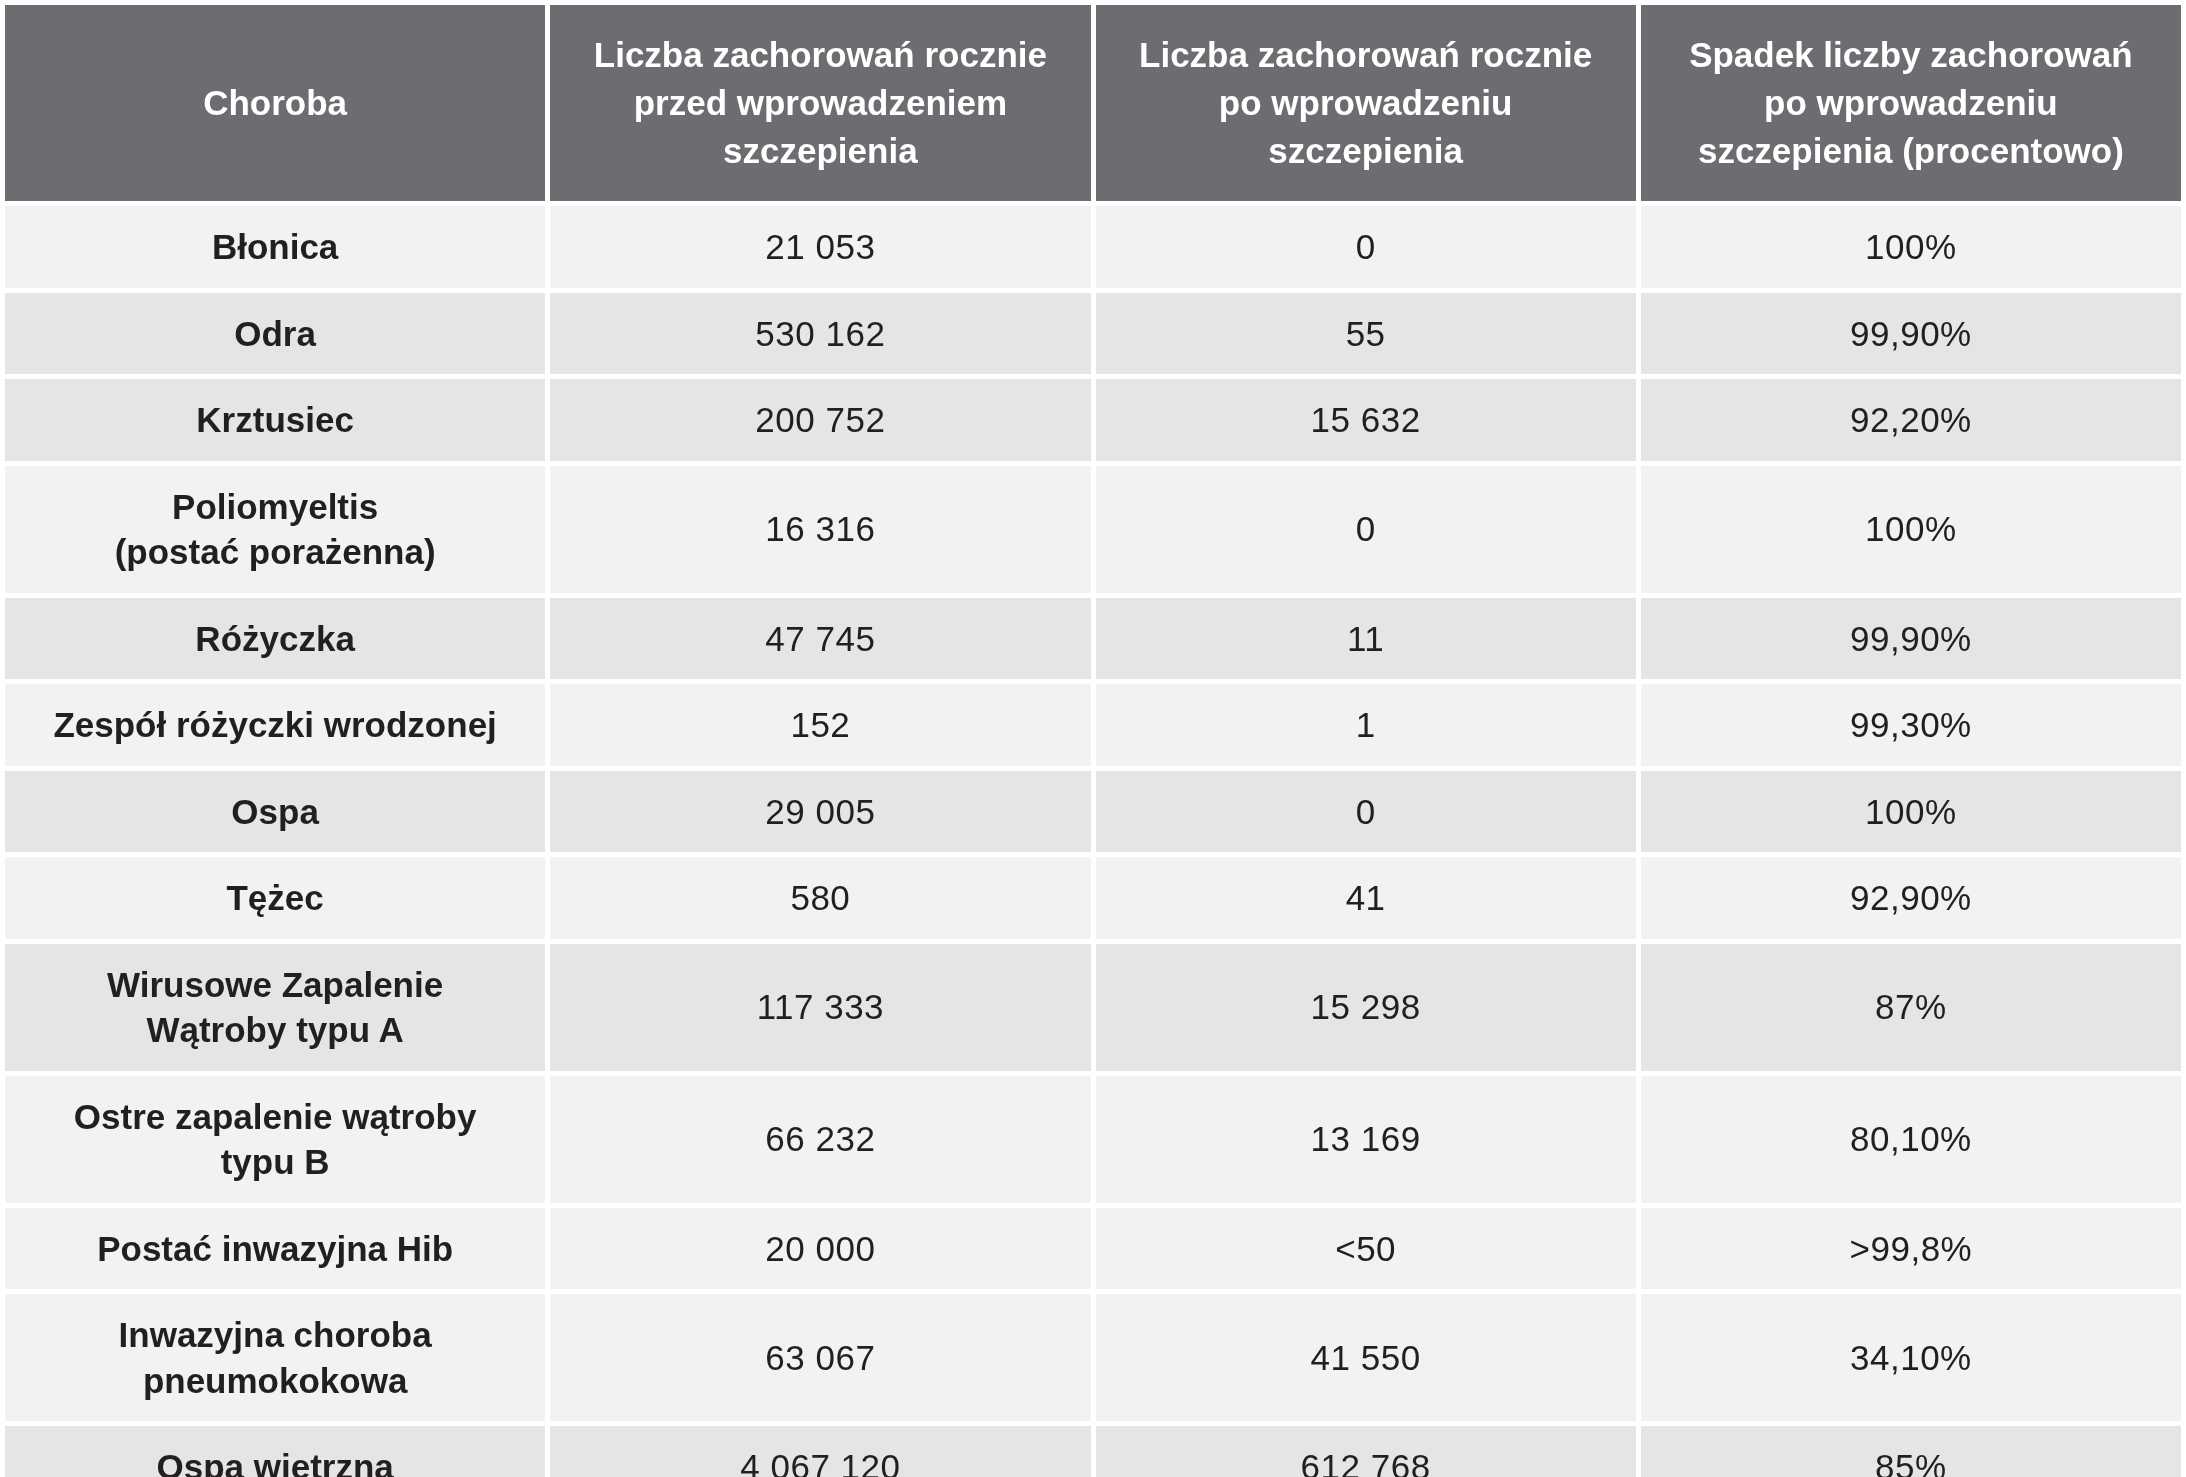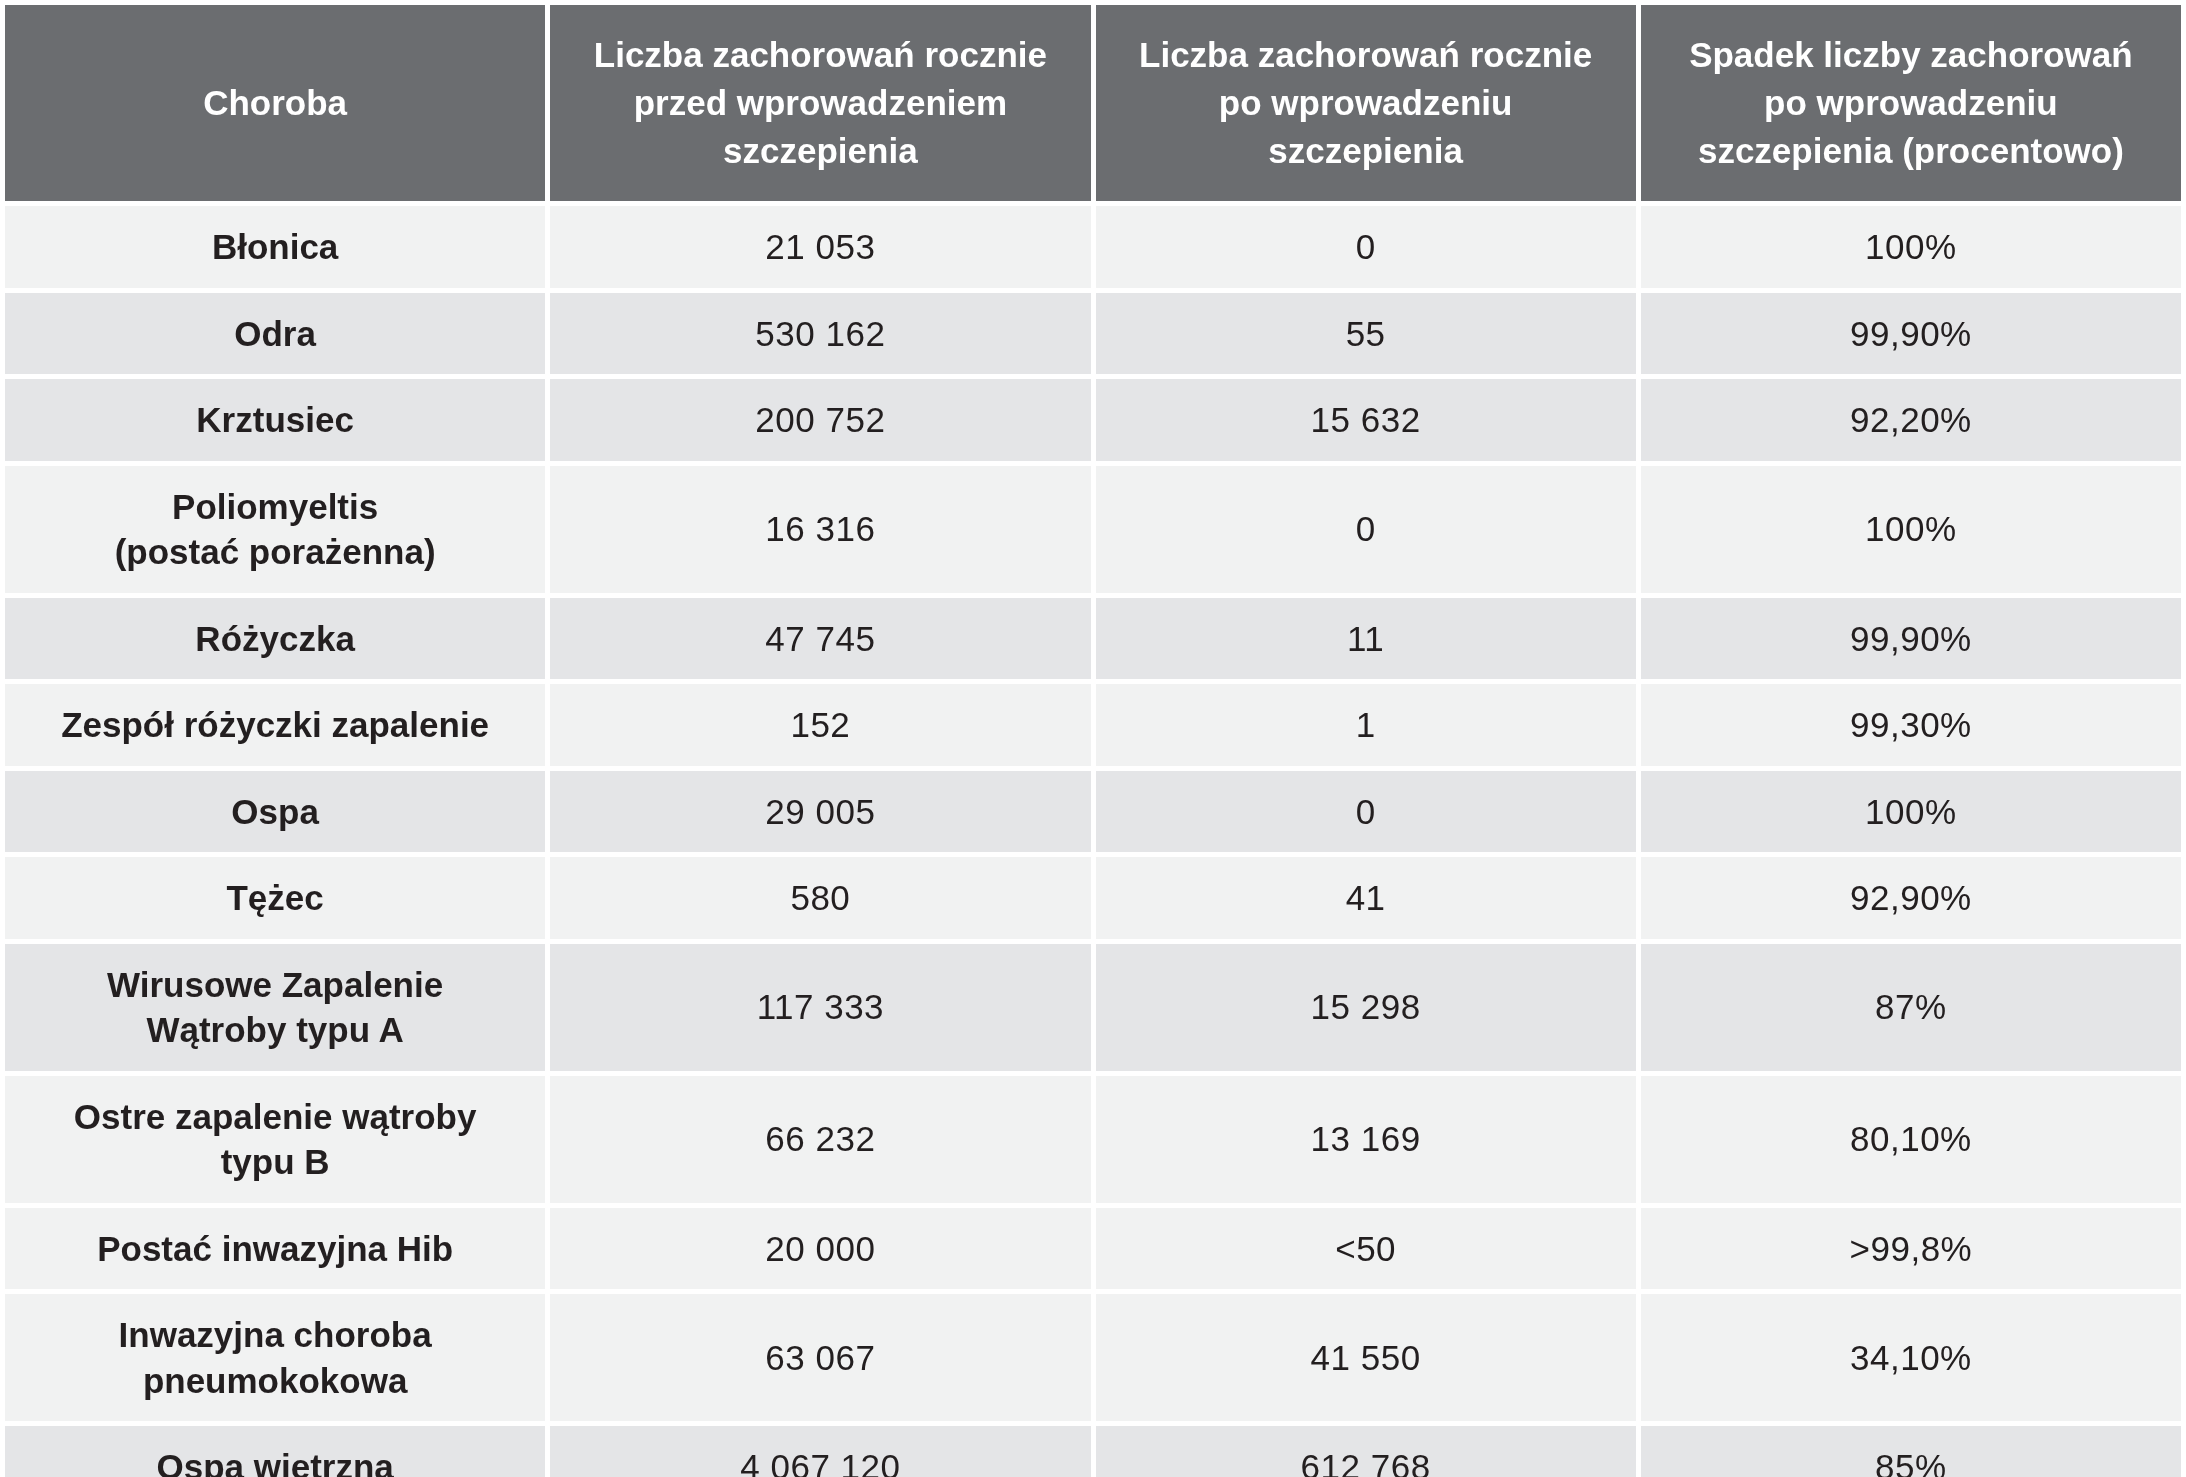--- a/index.html
+++ b/index.html
@@ -94,21 +94,21 @@
         <td>0</td>
         <td>100%</td>
       </tr>
       <tr class="dark">
         <td class="disease">Różyczka</td>
         <td>47 745</td>
         <td>11</td>
         <td>99,90%</td>
       </tr>
       <tr class="light">
-        <td class="disease">Zespół różyczki zapalenie</td>
+        <td class="disease">Zespół różyczki wrodzonej</td>
         <td>152</td>
         <td>1</td>
         <td>99,30%</td>
       </tr>
       <tr class="dark">
         <td class="disease">Ospa</td>
         <td>29 005</td>
         <td>0</td>
         <td>100%</td>
       </tr>

